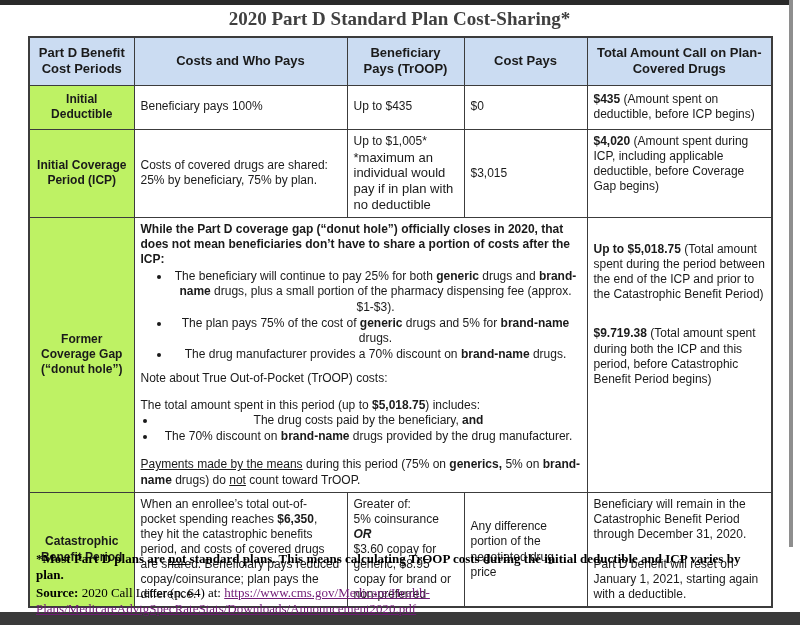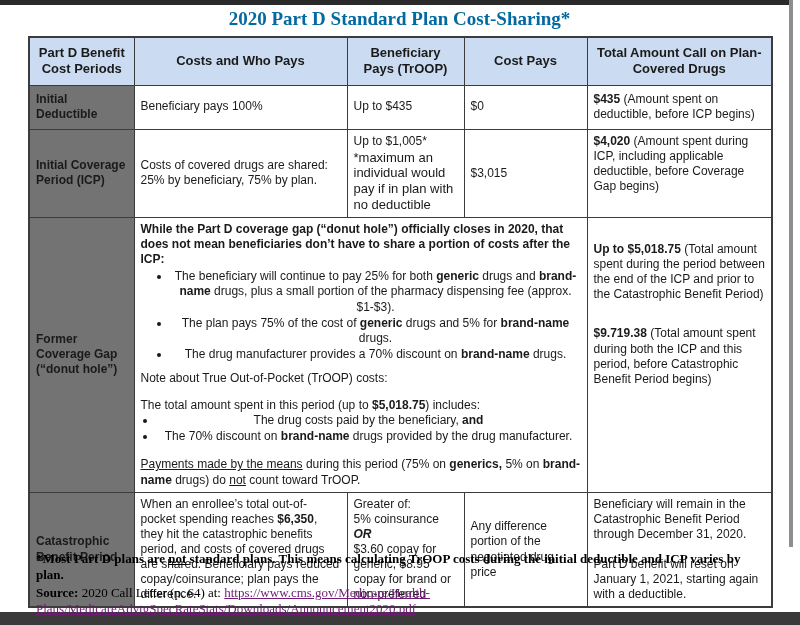--- a/index.html
+++ b/index.html
@@ -3,29 +3,29 @@
 <meta charset="utf-8">
 <style>
   html,body{margin:0;padding:0;background:#e8e8e8;}
   .page{position:relative;width:800px;height:625px;background:#ffffff;overflow:hidden;
         font-family:"Liberation Sans",sans-serif;color:#1a1a1a;}
   .edge-top{position:absolute;left:0;top:0;width:793px;height:5px;background:#2a2a2a;}
   .edge-right{position:absolute;left:789px;top:0;width:4px;height:547px;background:#8e8e8e;}
   .edge-bottom{position:absolute;left:0;top:612px;width:800px;height:13px;background:#3a3a3a;}
 
   .title{position:absolute;left:28px;top:8px;width:743px;text-align:center;
-         font-family:"Liberation Serif",serif;font-weight:bold;font-size:19px;color:#0369a1;}
+         font-family:"Liberation Serif",serif;font-weight:bold;font-size:19px;color:#404040;}
 
   table.costs{position:absolute;left:28px;top:36px;width:743px;border-collapse:collapse;
               table-layout:fixed;font-size:12px;line-height:1.26;}
   table.costs td,table.costs th{border:1px solid #3c3c3c;padding:4px 6px;vertical-align:middle;
               overflow:hidden;}
   table.costs{border:2px solid #3c3c3c;}
   th.hdr{background:#cbdcf2;font-weight:bold;font-size:13px;text-align:center;line-height:1.25;}
-  td.rowlabel{background:#737373;font-weight:bold;text-align:left;}
+  td.rowlabel{background:#bef264;font-weight:bold;text-align:center;}
   .b{font-weight:bold;}
   .vt{vertical-align:top !important;}
   .small-note{font-size:13px;line-height:1.22;display:block;margin-top:1px;}
   ul.blist{margin:2px 0 2px 0;padding-left:30px;}
   ul.blist2{margin:0;padding-left:16px;}
   ul.blist li,ul.blist2 li{margin:0 0 1px 0;text-align:center;}
   p.cellp{margin:0;}
   .note-head{margin:9px 0 12px 0;font-weight:normal;}
   .closing{margin:13px 0 0 0;}
   .gap-total-1{margin:20px 0 0 0;}

